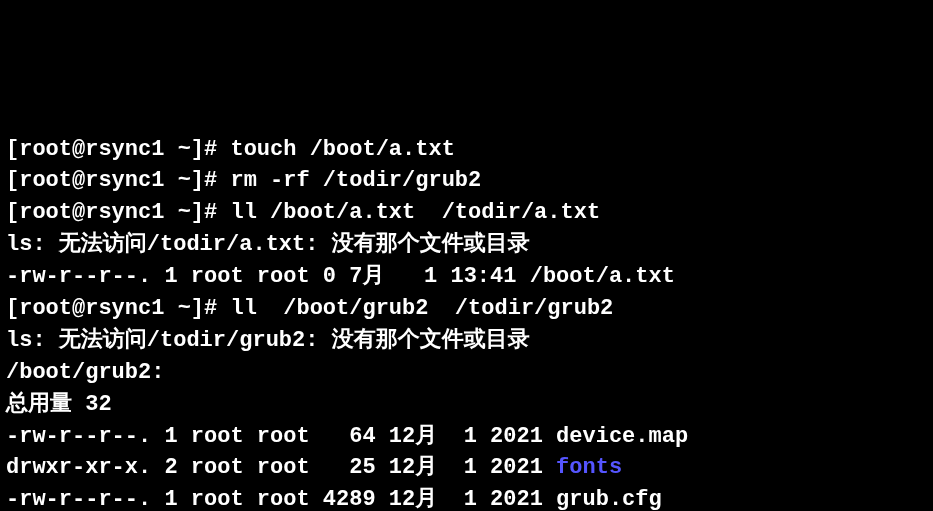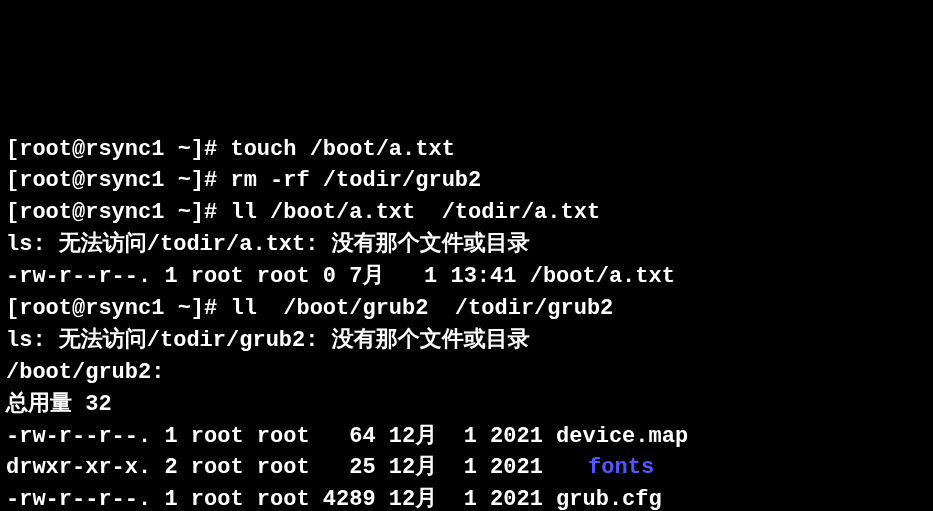--- a/index.html
+++ b/index.html
@@ -18,21 +18,20 @@
       width: 933px;
       height: 511px;
       overflow: hidden;
       white-space: pre;
     }
     .line {
       white-space: pre;
     }
     .dir {
       color: #5555ff;
-      margin-left: 32px;
     }
   </style>
 </head>
 <body>
 
 
 
 <div><div class="line"><span>[root@rsync1 ~]# </span><span>touch /boot/a.txt</span></div><div class="line"><span>[root@rsync1 ~]# </span><span>rm -rf /todir/grub2</span></div><div class="line"><span>[root@rsync1 ~]# </span><span>ll /boot/a.txt  /todir/a.txt</span></div><div class="line"><span>ls: 无法访问/todir/a.txt: 没有那个文件或目录</span></div><div class="line"><span>-rw-r--r--. 1 root root 0 7月   1 13:41 /boot/a.txt</span></div><div class="line"><span>[root@rsync1 ~]# </span><span>ll  /boot/grub2  /todir/grub2</span></div><div class="line"><span>ls: 无法访问/todir/grub2: 没有那个文件或目录</span></div><div class="line"><span>/boot/grub2:</span></div><div class="line"><span>总用量 32</span></div><div class="line"><span>-rw-r--r--. 1 root root   64 12月  1 2021 device.map</span></div><div class="line"><span>drwxr-xr-x. 2 root root   25 12月  1 2021 </span><span class="dir">fonts</span></div><div class="line"><span>-rw-r--r--. 1 root root 4289 12月  1 2021 grub.cfg</span></div></div>
 
 

